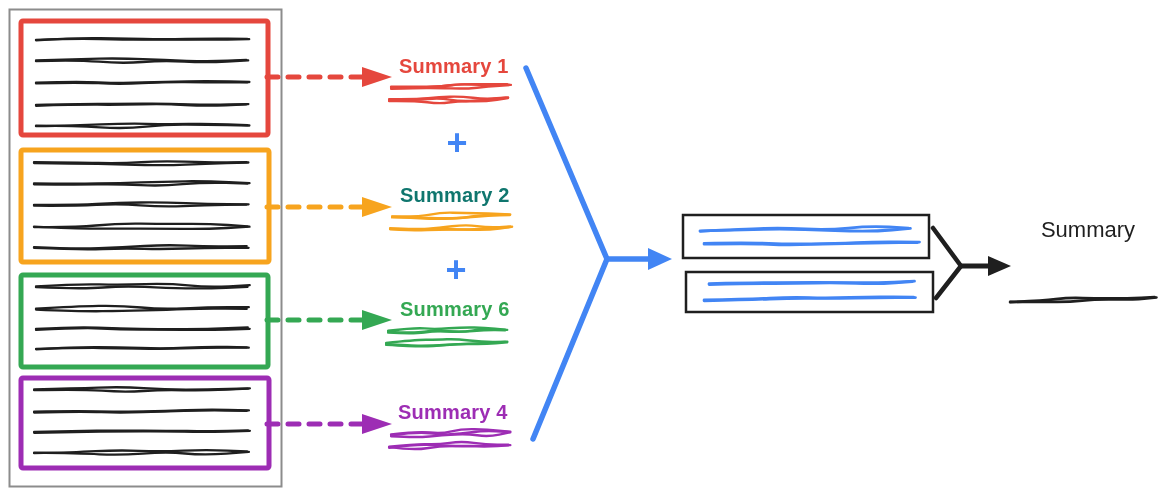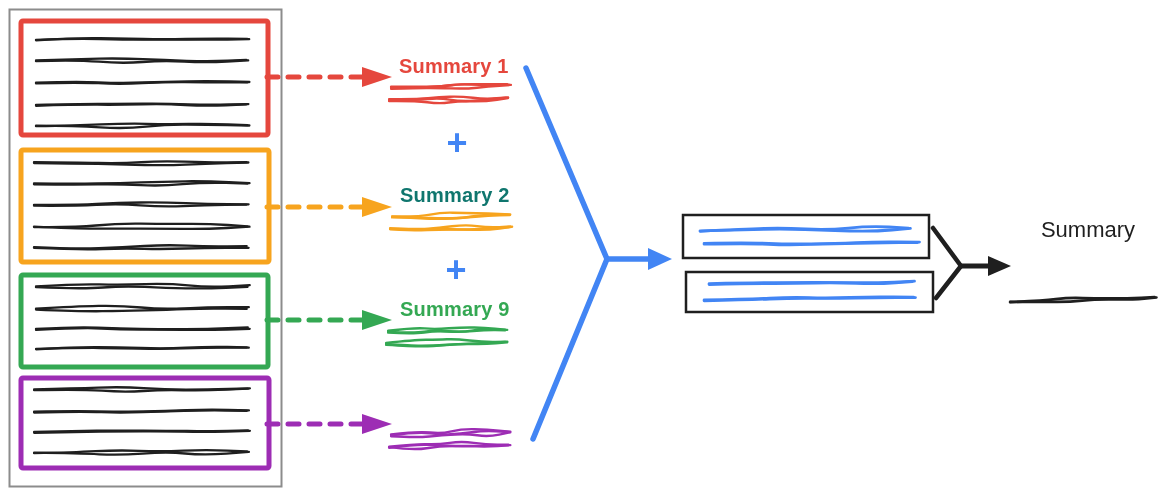--- a/index.html
+++ b/index.html
@@ -143,21 +143,22 @@
         <path d="M709.1 284.5 Q752.0 283.5 773.8 283.5 Q795.6 283.5 815.2 283.1 Q834.7 282.7 856.5 283.4 Q878.3 284.1 895.4 282.8 L912.4 281.5" fill="none" stroke="#4285F4" stroke-width="2.8" stroke-linecap="round"></path>
         <path d="M704.1 299.9 Q749.1 299.1 769.8 298.1 Q790.5 297.1 809.1 297.6 Q827.6 298.2 850.2 297.4 Q872.8 296.5 893.2 296.9 L913.6 297.2" fill="none" stroke="#4285F4" stroke-width="2.8" stroke-linecap="round"></path>
         <path d="M704.1 300.8 Q747.8 299.9 769.4 299.0 Q791.0 298.1 812.5 298.3 Q834.0 298.4 855.6 298.1 Q877.2 297.7 896.3 297.6 L915.5 297.6" fill="none" stroke="#4285F4" stroke-width="2.8" stroke-linecap="round"></path>
         <path d="M1010.1 302.1 Q1042.1 300.8 1055.7 299.1 Q1069.2 297.4 1082.9 298.0 Q1096.5 298.5 1112.0 298.4 Q1127.5 298.4 1141.1 297.8 L1154.6 297.1" fill="none" stroke="#1f1f1f" stroke-width="2.6" stroke-linecap="round"></path>
         <path d="M1010.1 301.9 Q1040.9 301.8 1055.3 301.9 Q1069.7 302.0 1082.3 300.6 Q1094.9 299.3 1113.4 299.5 Q1131.9 299.7 1144.2 298.6 L1156.5 297.5" fill="none" stroke="#1f1f1f" stroke-width="2.6" stroke-linecap="round"></path>
       </g>
   </svg>
 
   <div class="lbl" id="lbl-s1">Summary 1</div>
   <div class="lbl" id="lbl-s2">Summary 2</div>
-  <div class="lbl" id="lbl-s3">Summary 9</div>
+  <div class="lbl" id="lbl-s3">Summary 6</div>
+  <div class="lbl" id="lbl-s4">Summary 4</div>
 
   <div class="plus" id="plus-1">+</div>
   <div class="plus" id="plus-2">+</div>
 
   <div class="sos-title">
   </div>
 
   <div class="final-label">
     <div>Summary</div>
   </div>

